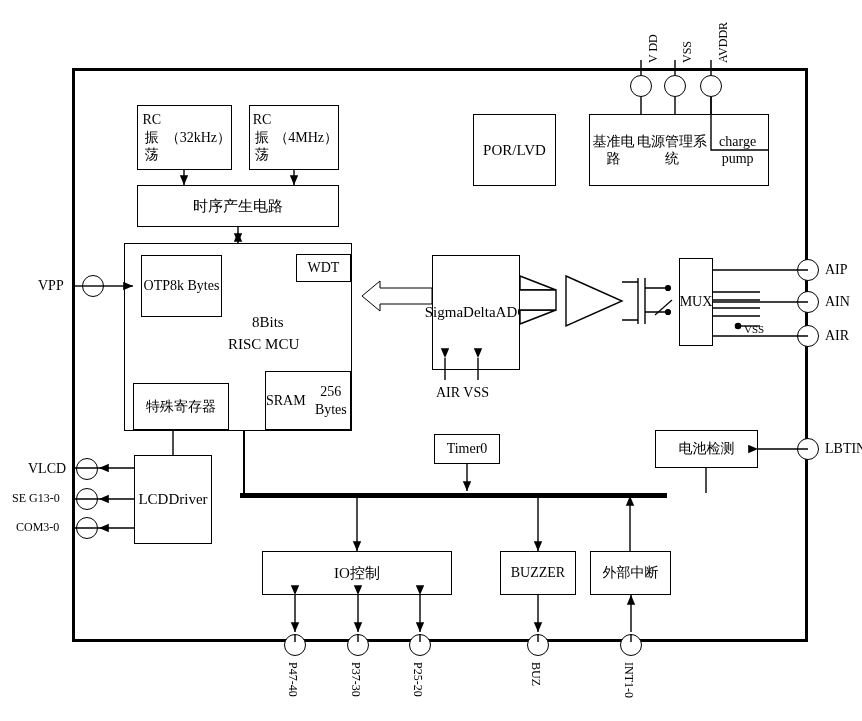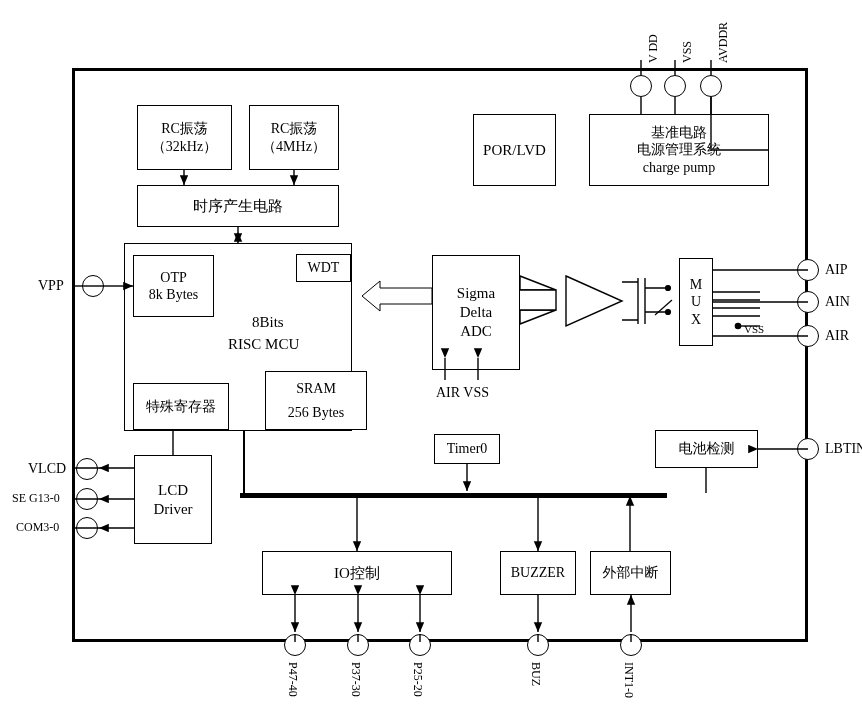--- a/index.html
+++ b/index.html
@@ -1,19 +1,19 @@
 <!DOCTYPE html>
 <html><head>
 <meta charset="utf-8">
 <style>
   html,body{margin:0;padding:0;background:#fff;}
   body{font-family:"Liberation Serif", serif;}
   #root{position:relative;width:862px;height:721px;background:#fff;overflow:hidden;}
   .box{position:absolute;border:1px solid #000;background:#fff;box-sizing:border-box;
-       display:flex;flex-direction:column;align-items:center;justify-content:center;
+       display:flex;align-items:center;justify-content:center;
        text-align:center;line-height:1.25;}
   .thick{border:3px solid #000;}
   .lbl{position:absolute;white-space:nowrap;}
   .bus{position:absolute;background:#000;height:5px;}
   .pin{position:absolute;border:1px solid #000;border-radius:50%;background:#fff;
        width:22px;height:22px;box-sizing:border-box;}
   .vtext{position:absolute;white-space:nowrap;transform-origin:left top;}
   svg.ov{position:absolute;left:0;top:0;width:862px;height:721px;pointer-events:none;}
   .f14{font-size:14px;}
   .f13{font-size:14px;}
@@ -46,31 +46,31 @@
   <div class="box f14" style="left:589px;top:114px;width:180px;height:72px;">
     <span>基准电路</span>
     <span>电源管理系统</span>
     <span>charge pump</span>
   </div>
 
   <div class="box" style="left:124px;top:243px;width:228px;height:188px;"></div>
   <div class="lbl f15" style="left:252px;top:314px;">8Bits</div>
   <div class="lbl f15" style="left:228px;top:336px;">RISC MCU</div>
 
-  <div class="box f14" style="left:133px;top:255px;width:81px;height:62px;">
+  <div class="box f14" style="left:141px;top:255px;width:81px;height:62px;">
     <span>OTP</span>
     <span>8k Bytes</span>
   </div>
   <div class="box f14" style="left:296px;top:254px;width:55px;height:28px;">
     <span>WDT</span>
   </div>
   <div class="box f14" style="left:133px;top:383px;width:96px;height:47px;">
     <span>特殊寄存器</span>
   </div>
-  <div class="box f14" style="left:265px;top:371px;width:102px;height:59px;gap:6px;">
+  <div class="box f14" style="left:265px;top:371px;width:86px;height:59px;gap:6px;">
     <span>SRAM</span>
     <span>256 Bytes</span>
   </div>
 
   <div class="box f15" style="left:432px;top:255px;width:88px;height:115px;text-align:right;">
     <span>Sigma</span>
     <span>Delta</span>
     <span>ADC</span>
   </div>
   <div class="lbl f14" style="left:574px;top:292px;">PGIA</div>

